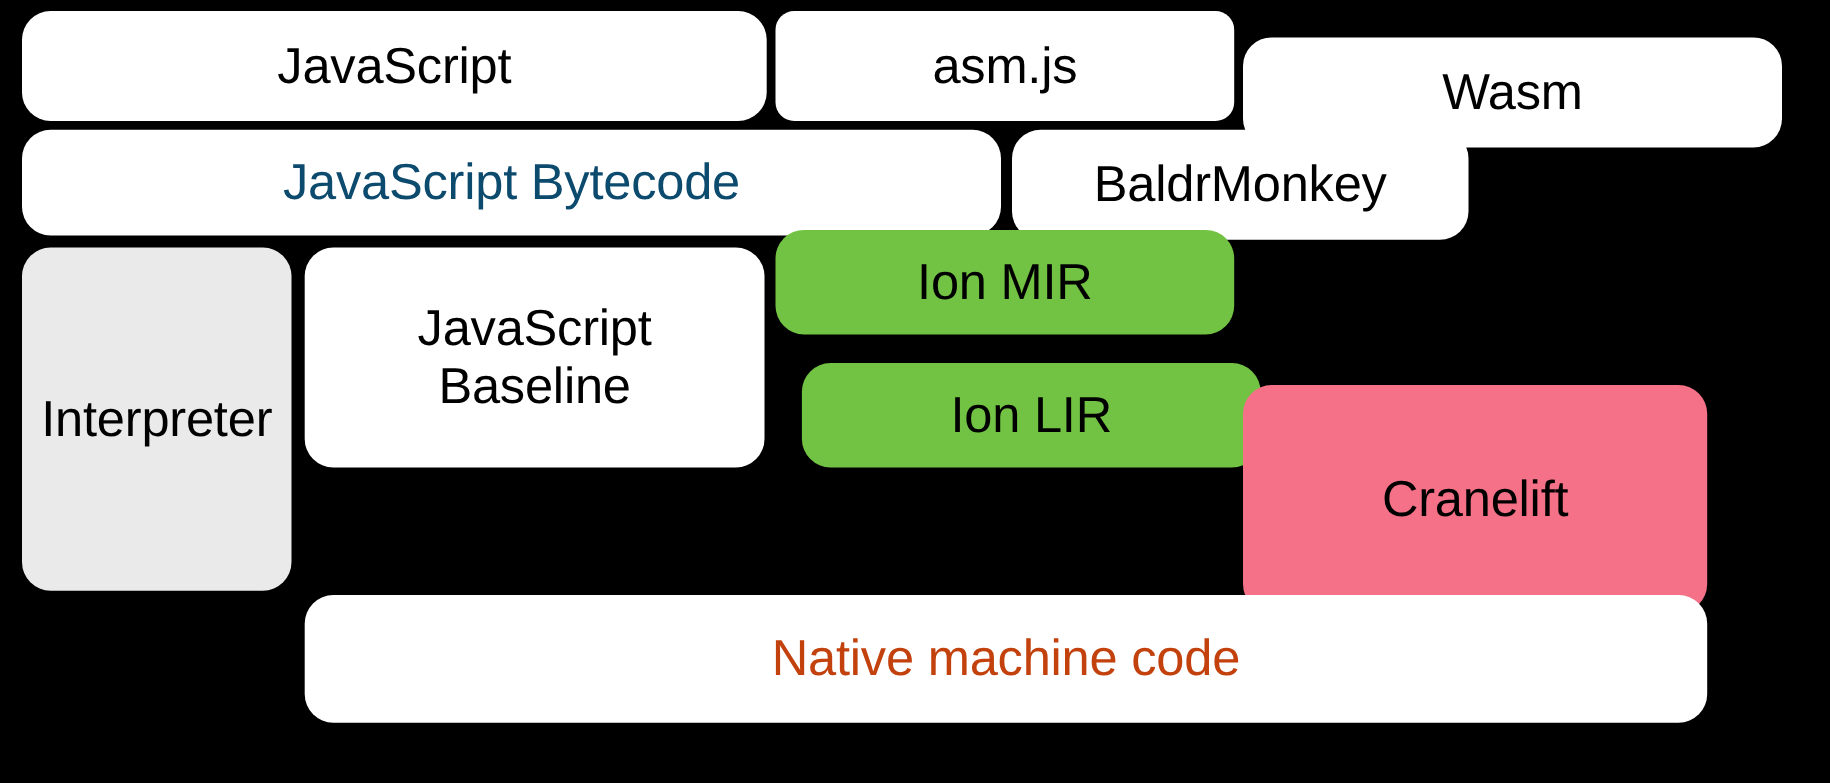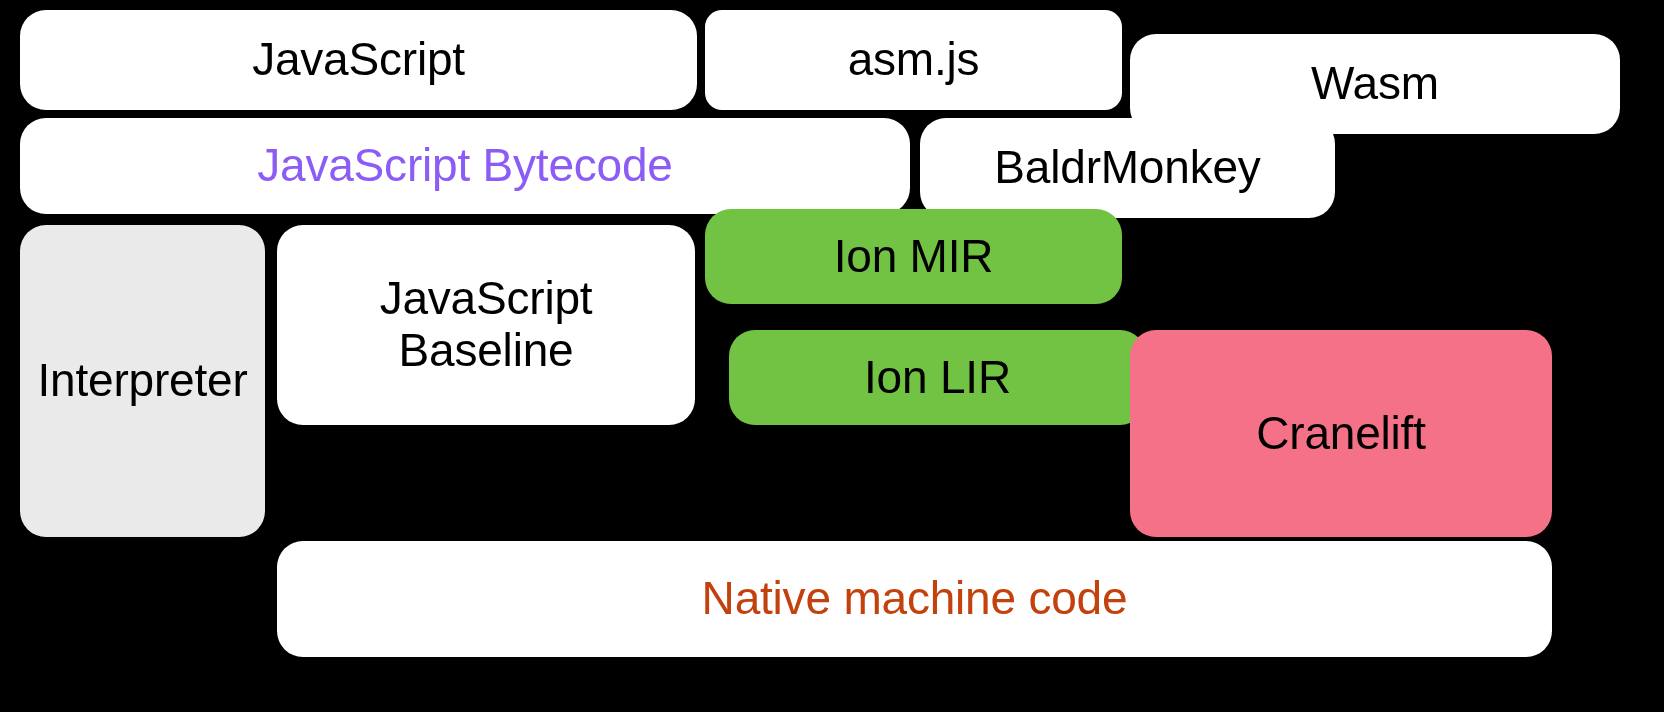--- a/index.html
+++ b/index.html
@@ -27,30 +27,30 @@
     font-size: 46px;
     font-weight: 400;
     line-height: 1.12;
     letter-spacing: -0.2px;
     white-space: pre-line;
     padding: 0 22px;
   }
   .fill-white { background: #ffffff; }
   .fill-gray  { background: #eaeaea; }
   .fill-green { background: #72c343; }
-  .fill-pink  { background: #f47187; }
+  .fill-pink  { background: #f47187; margin-top: 20px; }
 </style>
 </head>
 <body>
 
 <div id="stage" style="background: rgb(0, 0, 0);">
   <div class="node fill-white" style="left: 20px; top: 10px; width: 677px; height: 100px; background: rgb(255, 255, 255); color: rgb(0, 0, 0);">JavaScript</div>
   <div class="node fill-white" style="left: 705px; top: 10px; width: 417px; height: 100px; background: rgb(255, 255, 255); color: rgb(0, 0, 0); border-radius: 17px;">asm.js</div>
   <div class="node fill-white" style="left: 1130px; top: 10px; width: 490px; height: 100px; background: rgb(255, 255, 255); color: rgb(0, 0, 0); margin-top: 24px;">Wasm</div>
-  <div class="node fill-white" style="left: 20px; top: 118px; width: 890px; height: 96px; background: rgb(255, 255, 255); color: #8b5cf6;">JavaScript Bytecode</div>
+  <div class="node fill-white" style="left: 20px; top: 118px; width: 890px; height: 96px; background: rgb(255, 255, 255); color: #0c4a6e;">JavaScript Bytecode</div>
   <div class="node fill-gray" style="left: 20px; top: 225px; width: 245px; height: 312px; background: rgb(234, 234, 234); color: rgb(0, 0, 0);">Interpreter</div>
   <div class="node fill-white" style="left: 920px; top: 118px; width: 415px; height: 100px; background: rgb(255, 255, 255); color: rgb(0, 0, 0);">BaldrMonkey</div>
   <div class="node fill-white" style="left: 277px; top: 225px; width: 418px; height: 200px; background: rgb(255, 255, 255); color: rgb(0, 0, 0);">JavaScript
 Baseline</div>
   <div class="node fill-green" style="left: 705px; top: 209px; width: 417px; height: 95px; background: rgb(114, 195, 67); color: rgb(0, 0, 0);">Ion MIR</div>
   <div class="node fill-green" style="left: 705px; top: 330px; width: 417px; height: 95px; background: rgb(114, 195, 67); color: rgb(0, 0, 0); margin-left: 24px;">Ion LIR</div>
   <div class="node fill-pink" style="left: 1130px; top: 330px; width: 422px; height: 207px; background: rgb(244, 113, 135); color: rgb(0, 0, 0);">Cranelift</div>
   <div class="node fill-white" style="left: 277px; top: 541px; width: 1275px; height: 116px; background: rgb(255, 255, 255); color: #c2410c;">Native machine code</div>
 </div>
 

